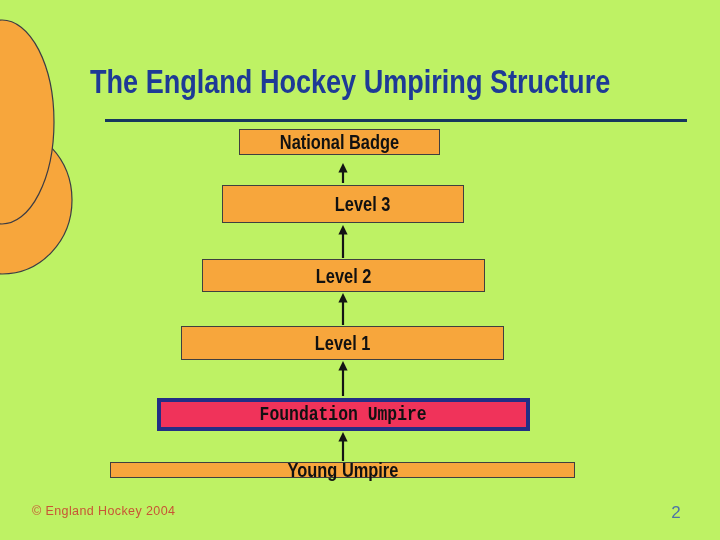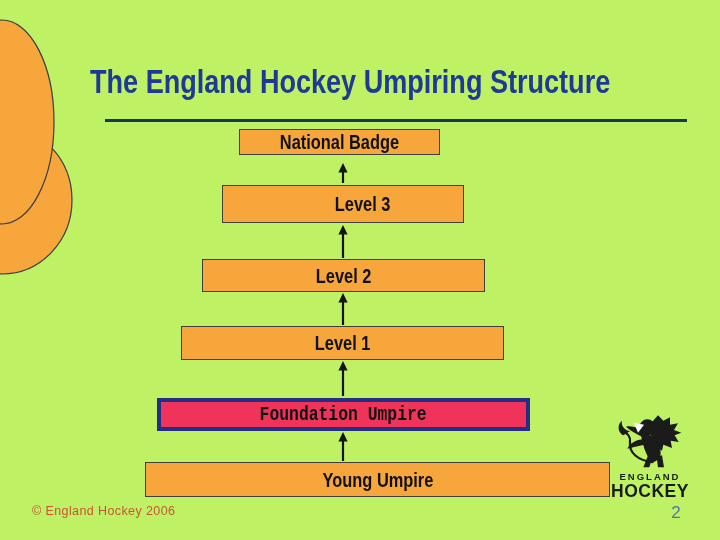--- a/index.html
+++ b/index.html
@@ -36,21 +36,21 @@
   }
   .pyr-box.highlight{
     background:var(--highlight_fill,#F0335A);
     border:4px solid var(--highlight_border,#232E85);
   }
   .box-nb{left:239px; top:129px; width:201px; height:26px;}
   .box-l3{left:222px; top:185px; width:242px; height:38px;padding-left:40px;}
   .box-l2{left:202px; top:259px; width:283px; height:33px;}
   .box-l1{left:181px; top:326px; width:323px; height:34px;}
   .box-fu{left:157px; top:398px; width:373px; height:33px;font-family:Liberation Mono, monospace;}
-  .box-yu{left:110px; top:462px; width:465px; height:35px;margin-left:35px;}
+  .box-yu{left:110px; top:462px; width:465px; height:16px;}
   
   .up-arrow{position:absolute; width:12px;}
   .arr1{left:337px; top:163px; height:20px;}
   .arr2{left:337px; top:225px; height:33px;}
   .arr3{left:337px; top:293px; height:32px;}
   .arr4{left:337px; top:361px; height:35px;}
   .arr5{left:337px; top:432px; height:29px;}
   
   .logo{position:absolute; left:603px; top:414px; width:94px; height:84px; text-align:center;}
   .logo-lion{display:block; margin:0 auto;}
@@ -130,44 +130,17 @@
     <svg class="up-arrow arr5" viewBox="0 0 12 29">
       <line x1="6" y1="29" x2="6" y2="6" stroke="#141414" stroke-width="2.2"></line>
       <polygon points="6,0 1.4,9.5 10.6,9.5" fill="#141414"></polygon>
     </svg>
 
     <div class="pyr-box box-yu">
       <span class="lbl">Young Umpire</span>
     </div>
   </div>
 
-  <div class="logo">
-    <svg class="logo-lion" width="68" height="56" viewBox="0 0 100 84">
-      <g fill="#1B1B1B">
 
-        <path d="M62 2 L70 10 L80 5 L80 16 L92 14 L86 24 L97 28 L87 32 L93 42 L81 40 L83 51 L70 46 L68 55 L58 48 L52 40 L50 28 L52 13 Z"></path>
-
-        <circle cx="46" cy="20" r="12"></circle>
-
-        <path d="M40 26 C56 34 66 46 66 58 C66 66 60 72 52 72 C44 62 38 44 36 28 Z"></path>
-
-        <path d="M42 28 C34 22 24 17 14 19 C22 26 30 30 38 34 Z"></path>
-
-        <path d="M40 38 C30 38 20 44 16 52 C24 50 32 48 42 46 Z"></path>
-
-        <path d="M48 60 L40 80 L49 80 L54 64 Z"></path>
-        <path d="M60 64 L62 80 L71 80 L68 62 Z"></path>
-
-        <path d="M10 32 C2 28 0 16 8 10 C6 18 12 24 20 26 Z"></path>
-      </g>
-
-      <path d="M54 72 C32 70 18 58 20 42 C21 34 16 28 8 26" fill="none" stroke="#1B1B1B" stroke-width="3.4" stroke-linecap="round"></path>
-
-      <polygon points="26,13 41,16 32,28" fill="#ffffff"></polygon>
-    </svg>
-    <div class="logo-line1">ENGLAND</div>
-    <div class="logo-line2">HOCKEY</div>
-  </div>
-
-  <div class="footer-copyright">© England Hockey 2006</div>
+  <div class="footer-copyright">© England Hockey 2004</div>
   <div class="page-number">2</div>
 
 </div>
 
 </body></html>

